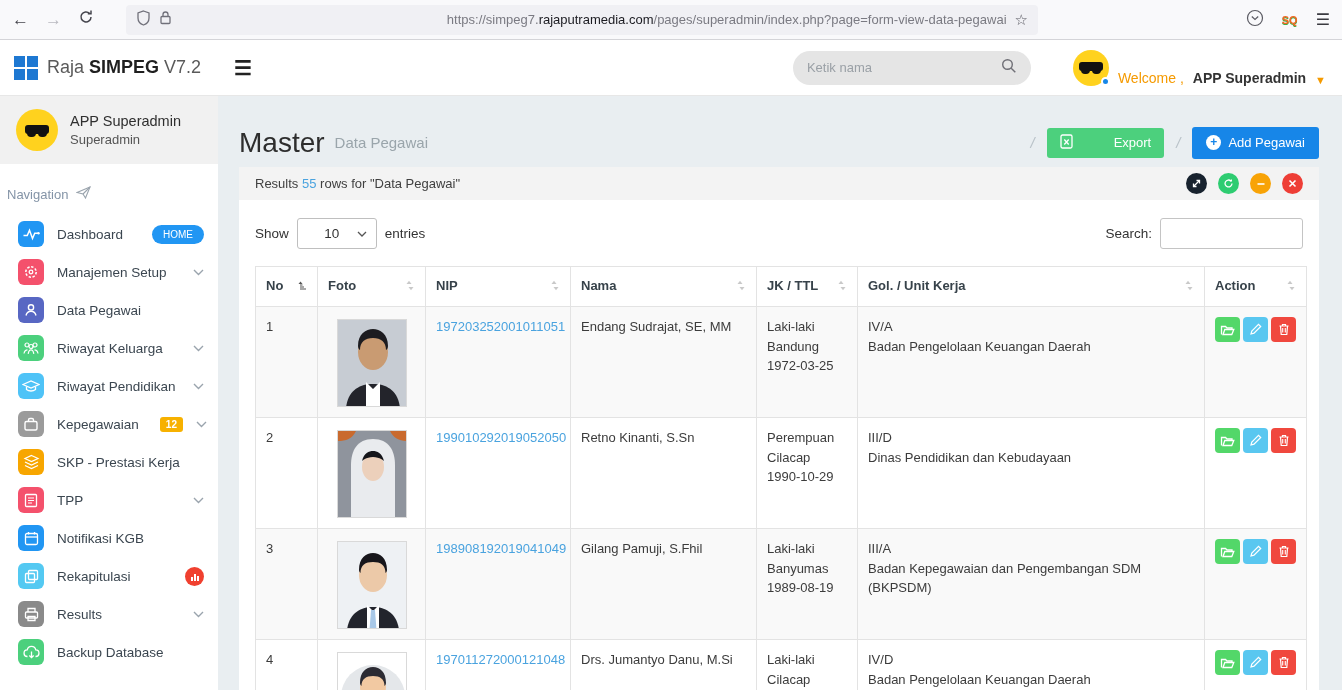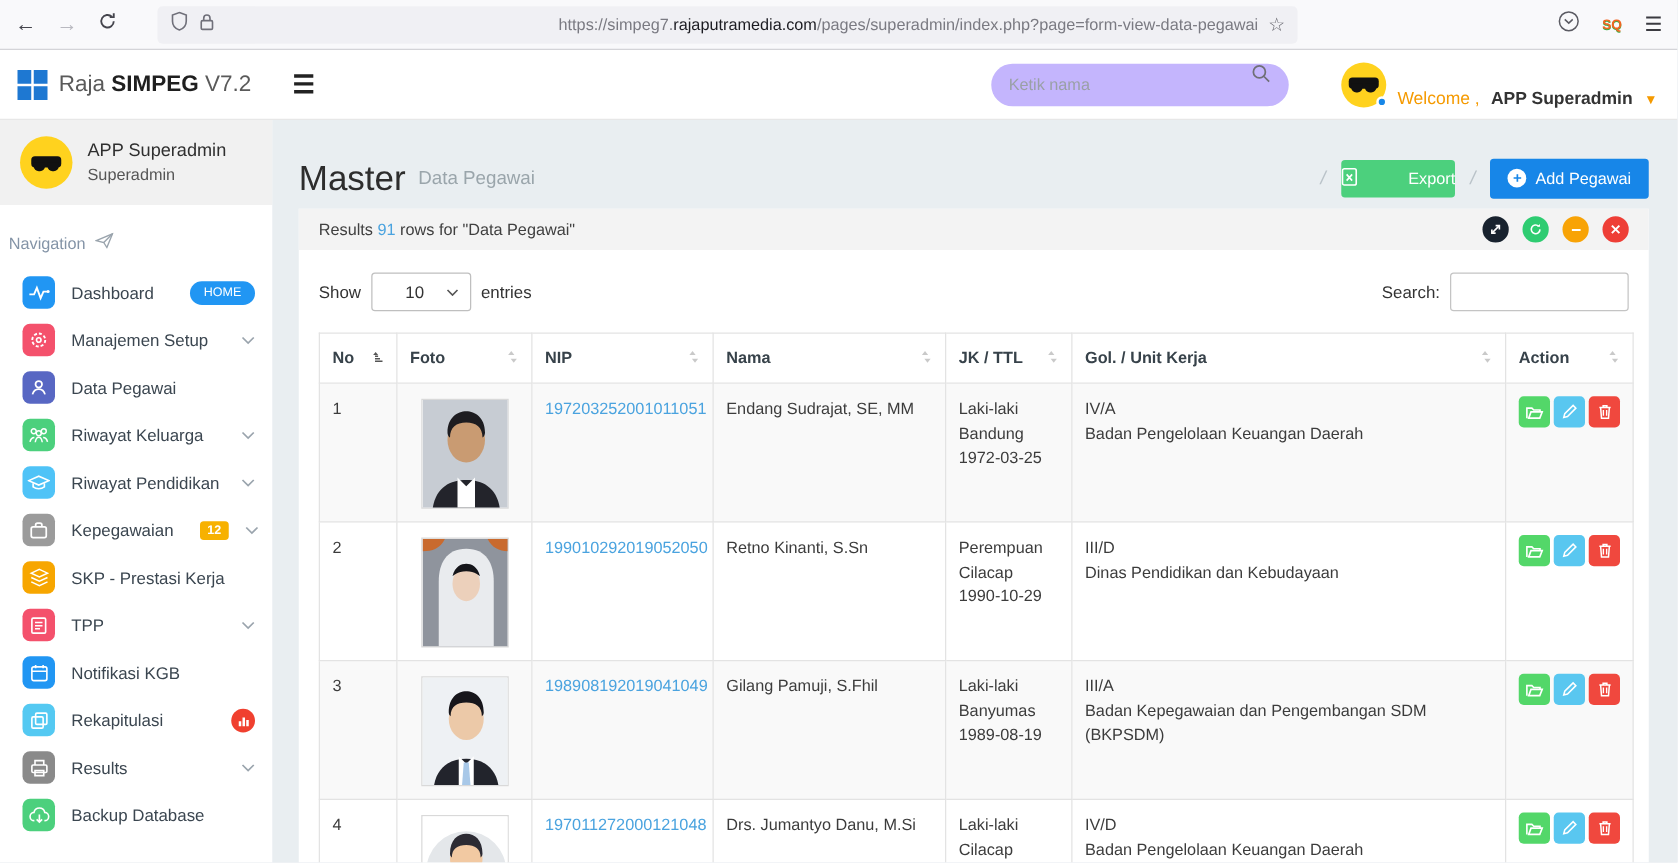--- a/index.html
+++ b/index.html
@@ -21,22 +21,22 @@
   
   .app-header { height:56px; background:#fff; border-bottom:1px solid #e7e7e7;
     display:flex; align-items:center; }
   .brand { width:218px; display:flex; align-items:center; gap:9px; padding-left:14px; }
   .winlogo { display:grid; grid-template-columns:11px 11px; grid-gap:2px; }
   .winlogo span { width:11px; height:11px; background:#1e78d2; display:block; }
   .brand-text { font-size:18px; color:#5a5a5a; white-space:nowrap; }
   .brand-text b { color:#1f1f1f; }
   .burger { font-size:20px; color:#222; font-weight:bold; margin-left:16px; cursor:pointer; letter-spacing:-1px;}
   .hdr-right { margin-left:auto; display:flex; align-items:center; gap:42px; padding-right:16px; }
-  .hdr-search { width:238px; height:34px; background:#c4b5fd; border-radius:17px;
-    display:flex; padding:0 14px; }
+  .hdr-search { width:238px; height:34px; background:#e5e5e5; border-radius:17px;
+    display:flex; align-items:center; padding:0 14px; }
   .hdr-search input { flex:1; border:none; background:transparent; outline:none;
     font-size:13px; color:#555; font-family:"Liberation Sans",sans-serif; }
   .hdr-search input::placeholder { color:#9aa0a6; }
   .userchip { display:flex; align-items:flex-end; gap:9px; cursor:pointer; }
   .avatar { position:relative; width:36px; height:36px; border-radius:50%; background:#ffd21e;
     display:flex; align-items:center; justify-content:center; }
   .avatar .glasses { width:24px; height:9px; background:#111; border-radius:3px;
     position:relative; margin-top:-2px; }
   .avatar .glasses:before, .avatar .glasses:after { content:""; position:absolute; bottom:-3px;
     width:9px; height:7px; background:#111; border-radius:0 0 4px 4px; }
@@ -80,21 +80,21 @@
   .chev svg { display:block; }
 
   
   .page-head { display:flex; align-items:center; padding:22px 23px 0 21px; height:71px; }
   .page-title { font-size:28px; color:#2d2d2d; font-weight:normal; }
   .page-subtitle { font-size:15px; color:#9aa5ab; margin-left:10px; }
   .ph-actions { margin-left:auto; display:flex; align-items:center; gap:12px; }
   .slash { color:#b9c2c8; font-size:15px; font-style:italic; }
   .btn { border:none; border-radius:3px; color:#fff; font-size:13px; cursor:pointer;
     display:flex; align-items:center; gap:7px; font-family:"Liberation Sans",sans-serif; }
-  .btn-export { background:#4cd07d; height:30px; padding:0 0;gap:41px; }
+  .btn-export { background:#4cd07d; height:30px; padding:0 13px;gap:41px; }
   .btn-add { background:#1786e8; height:32px; padding:0 14px; }
   .plus-circle { width:15px; height:15px; border-radius:50%; background:#fff; color:#1786e8;
     font-weight:bold; font-size:12px; line-height:15px; text-align:center; }
 
   
   .card { margin:0 23px 0 21px; background:#fff; }
   .card-head { height:33px; background:#f3f3f3; display:flex; align-items:center; padding:0 16px; }
   .results-text { font-size:13px; color:#404040; }
   .results-count { color:#4aa3df; }
   .card-tools { margin-left:auto; display:flex; gap:11px; }
@@ -394,21 +394,21 @@
           <span class="plus-circle">+</span>
           <span>Add Pegawai</span>
         </button>
       </div>
     </div>
 
     <div class="card">
       <div class="card-head">
         <span class="results-text">
           <span>Results</span>
-          <span class="results-count">91</span>
+          <span class="results-count">55</span>
           <span>rows for "Data Pegawai"</span>
         </span>
         <div class="card-tools">
           <span class="ctool ct-dark">
               <svg width="11" height="11" viewBox="0 0 11 11">
                 <path d="M2.5 8.5 8.5 2.5" stroke="#fff" stroke-width="1.3"></path>
                 <path d="M2.5 5.5v3h3M8.5 5.5v-3h-3" fill="none" stroke="#fff" stroke-width="1.3"></path>
               </svg>
             </span>
           <span class="ctool ct-green">

